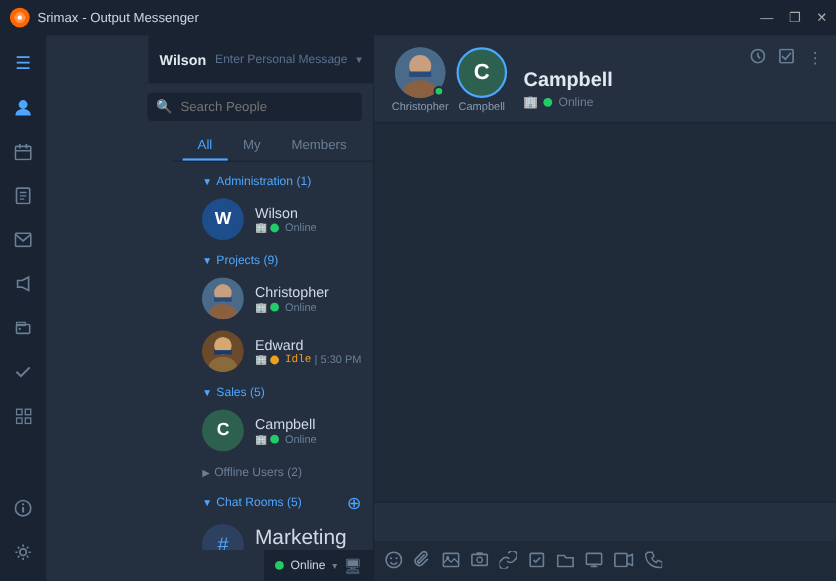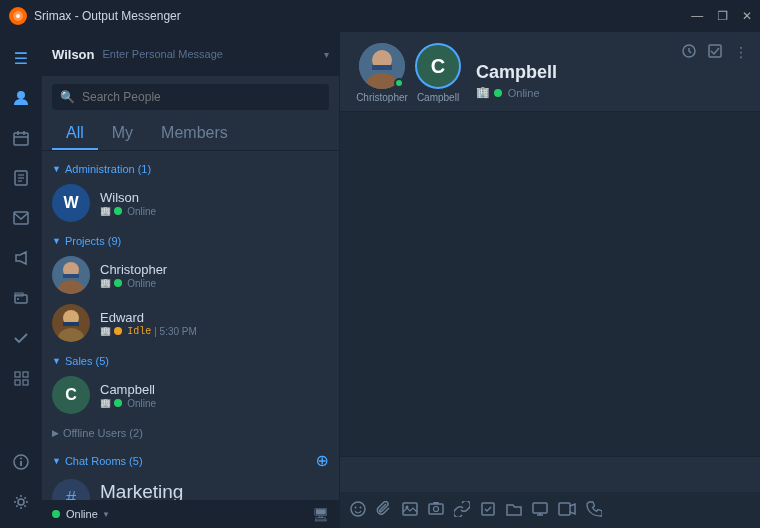--- a/index.html
+++ b/index.html
@@ -86,20 +86,21 @@
     }
 
     
     .left-panel {
       width: 298px;
       background: #243040;
       display: flex;
       flex-direction: column;
       flex-shrink: 0;
       border-right: 1px solid #1a2332;
+      align-items: flex-end;
     }
 
     .user-header {
       height: 44px;
       background: #1a2332;
       display: flex;
       align-items: center;
       padding: 0 10px;
       gap: 8px;
     }
@@ -144,21 +145,21 @@
       font-size: 12px;
     }
 
     .tabs {
       display: flex;
       padding: 0 10px;
       border-bottom: 1px solid #1a2332;
     }
     .tab {
       padding: 6px 14px;
-      font-size: 16px;
+      font-size: 12px;
       color: #6a7f96;
       cursor: pointer;
       border-bottom: 2px solid transparent;
     }
     .tab.active {
       color: #4da6ff;
       border-bottom-color: #4da6ff;
     }
 
     .contacts-list {

